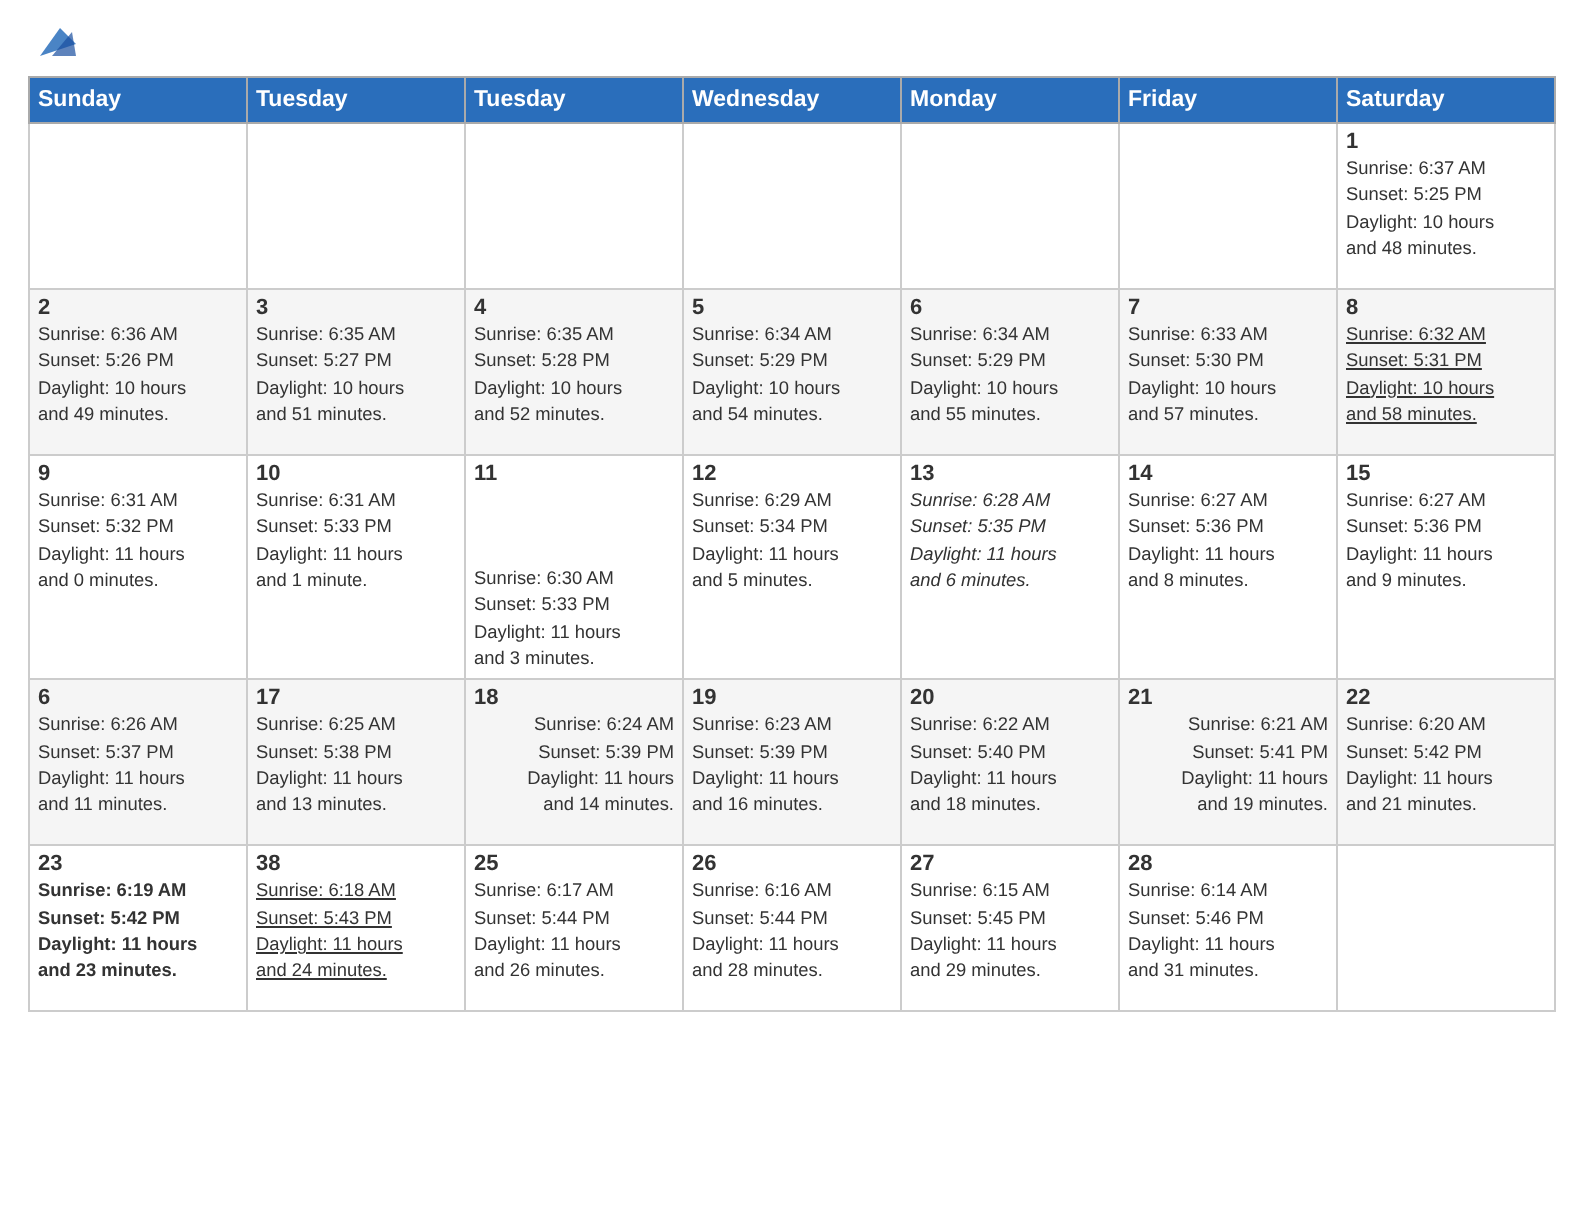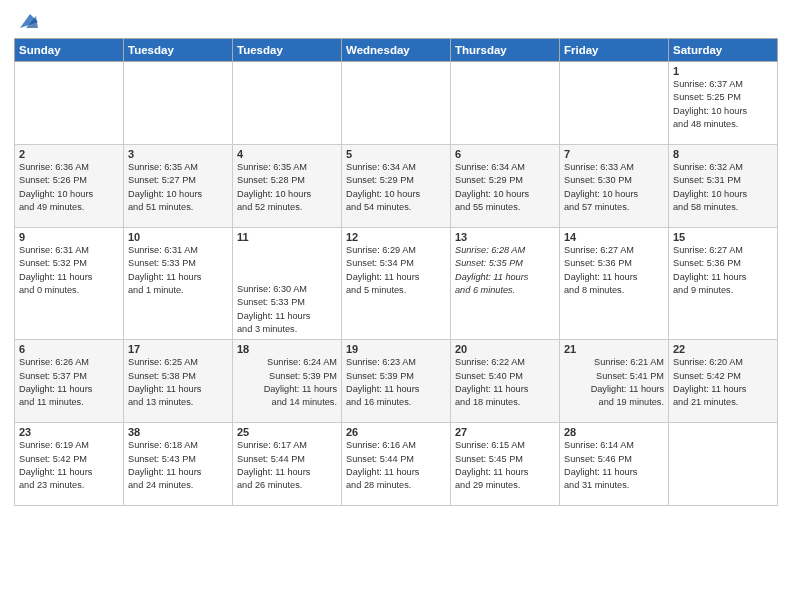--- a/index.html
+++ b/index.html
@@ -125,21 +125,21 @@
     </div>
   </div>
 
   <table class="calendar">
     <thead>
       <tr>
       <th>Sunday</th>
           <th>Tuesday</th>
           <th>Tuesday</th>
           <th>Wednesday</th>
-          <th>Thursday</th>
+          <th>Monday</th>
           <th>Friday</th>
           <th>Saturday</th>
         </tr>
     </thead>
     <tbody id="calendar-body">
     <tr>
           <td class="empty-cell"></td>
           <td class="empty-cell"></td>
           <td class="empty-cell"></td>
           <td class="empty-cell"></td>
@@ -191,21 +191,21 @@
           </td>
           <td>
             <span class="day-number">7</span>
             <div class="day-info" style="white-space: pre-line;">Sunrise: 6:33 AM
 Sunset: 5:30 PM
 Daylight: 10 hours
 and 57 minutes.</div>
           </td>
           <td>
             <span class="day-number">8</span>
-            <div class="day-info" style="white-space: pre-line;">Sunrise: 6:32 AM
+            <div class="day-info" style="white-space: pre-line; text-decoration: underline;">Sunrise: 6:32 AM
 Sunset: 5:31 PM
 Daylight: 10 hours
 and 58 minutes.</div>
           </td>
         </tr>
         <tr>
           <td>
             <span class="day-number">9</span>
             <div class="day-info" style="white-space: pre-line;">Sunrise: 6:31 AM
 Sunset: 5:32 PM
@@ -302,28 +302,28 @@
             <span class="day-number">22</span>
             <div class="day-info" style="white-space: pre-line;">Sunrise: 6:20 AM
 Sunset: 5:42 PM
 Daylight: 11 hours
 and 21 minutes.</div>
           </td>
         </tr>
         <tr>
           <td>
             <span class="day-number">23</span>
-            <div class="day-info" style="white-space: pre-line;">Sunrise: 6:19 AM
+            <div class="day-info" style="white-space: pre-line; font-weight: bold;">Sunrise: 6:19 AM
 Sunset: 5:42 PM
 Daylight: 11 hours
 and 23 minutes.</div>
           </td>
           <td>
             <span class="day-number">38</span>
-            <div class="day-info" style="white-space: pre-line;">Sunrise: 6:18 AM
+            <div class="day-info" style="white-space: pre-line; text-decoration: underline;">Sunrise: 6:18 AM
 Sunset: 5:43 PM
 Daylight: 11 hours
 and 24 minutes.</div>
           </td>
           <td>
             <span class="day-number">25</span>
             <div class="day-info" style="white-space: pre-line;">Sunrise: 6:17 AM
 Sunset: 5:44 PM
 Daylight: 11 hours
 and 26 minutes.</div>

